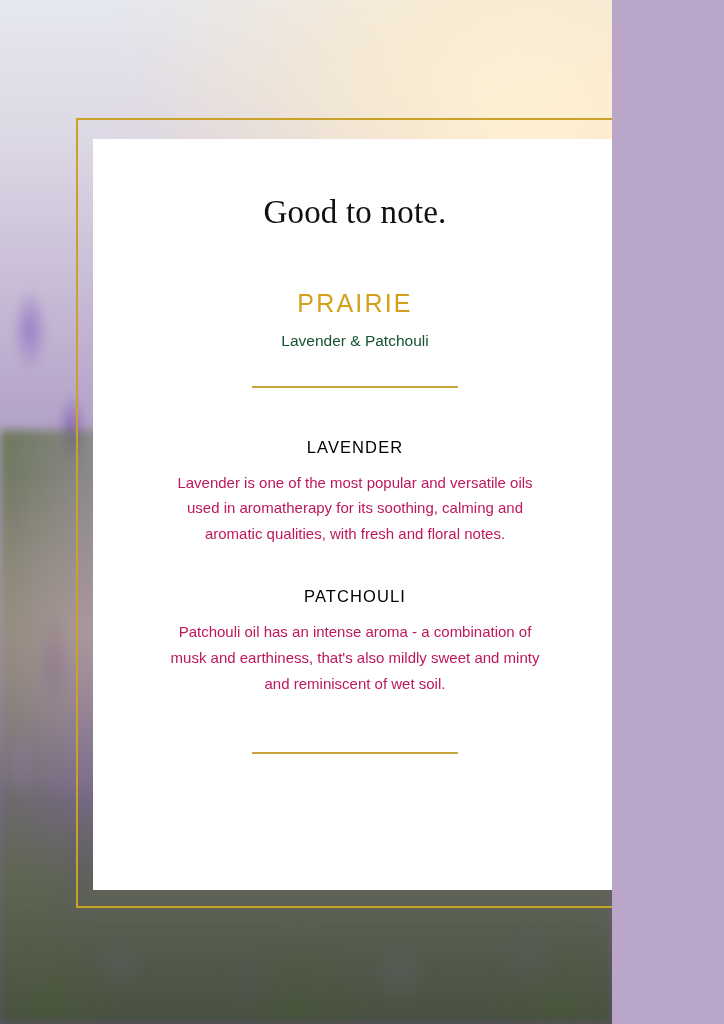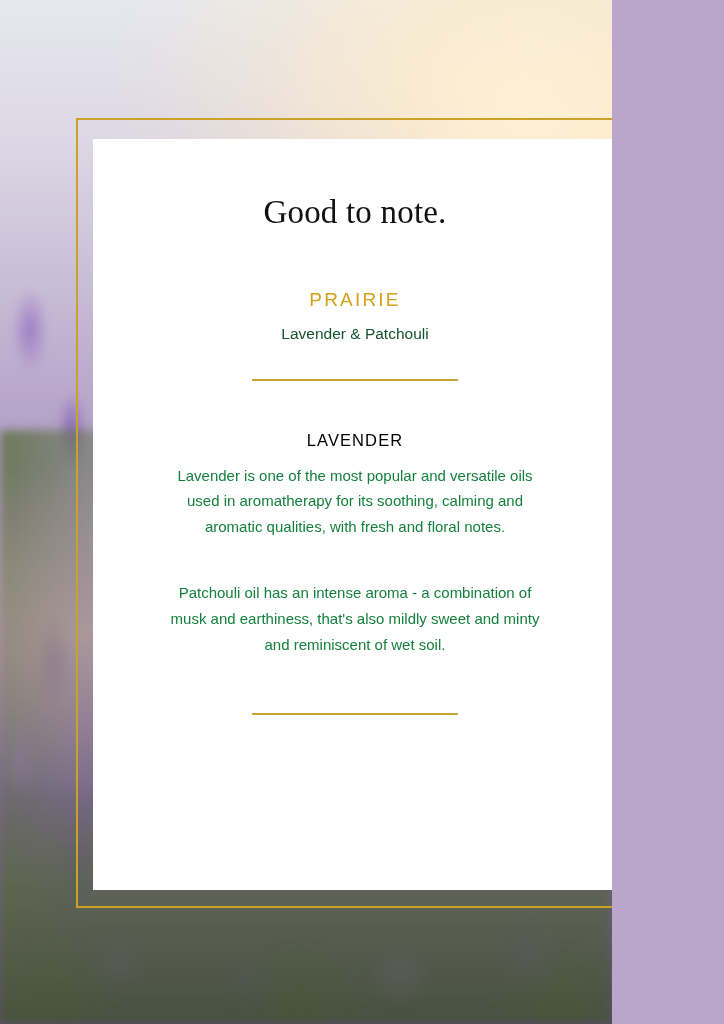--- a/index.html
+++ b/index.html
@@ -140,21 +140,21 @@
     font-family: "Liberation Serif", serif;
     font-size: 33px;
     line-height: 1.2;
     color: #111111;
     margin: 0 0 56px 0;
     font-weight: 400;
     letter-spacing: 0.2px;
   }
 
   .brand {
-    font-size: 19px;
+    font-size: 25px;
     letter-spacing: 2.2px;
     color: #d4a017;
     margin: 0 0 14px 0;
     font-weight: 400;
   }
 
   .subtitle {
     font-size: 15.5px;
     color: #14532d;
     margin: 0 0 36px 0;
@@ -175,21 +175,21 @@
     font-size: 16.5px;
     letter-spacing: 1.1px;
     color: #000000;
     margin: 0 0 13px 0;
     font-weight: 400;
   }
 
   .section-body {
     font-size: 15px;
     line-height: 1.72;
-    color: #15803d;
+    color: #be185d;
     margin: 12px;
     font-weight: 400;
   }
 
   .section + .section { margin-top: 40px; }
 </style>
 </head>
 <body>
 
 <div class="poster">
@@ -213,19 +213,20 @@
     <div class="subtitle">Lavender &amp; Patchouli</div>
 
     <div class="rule top"></div>
 
     <div class="section">
       <h2 class="section-title">LAVENDER</h2>
       <p class="section-body">Lavender is one of the most popular and versatile oils used in aromatherapy for its soothing, calming and aromatic qualities, with fresh and floral notes.</p>
     </div>
 
     <div class="section">
+      <h2 class="section-title">PATCHOULI</h2>
       <p class="section-body">Patchouli oil has an intense aroma - a combination of musk and earthiness, that's also mildly sweet and minty and reminiscent of wet soil.</p>
     </div>
 
     <div class="rule bottom"></div>
 
   </div>
 </div>
 
 </body></html>

